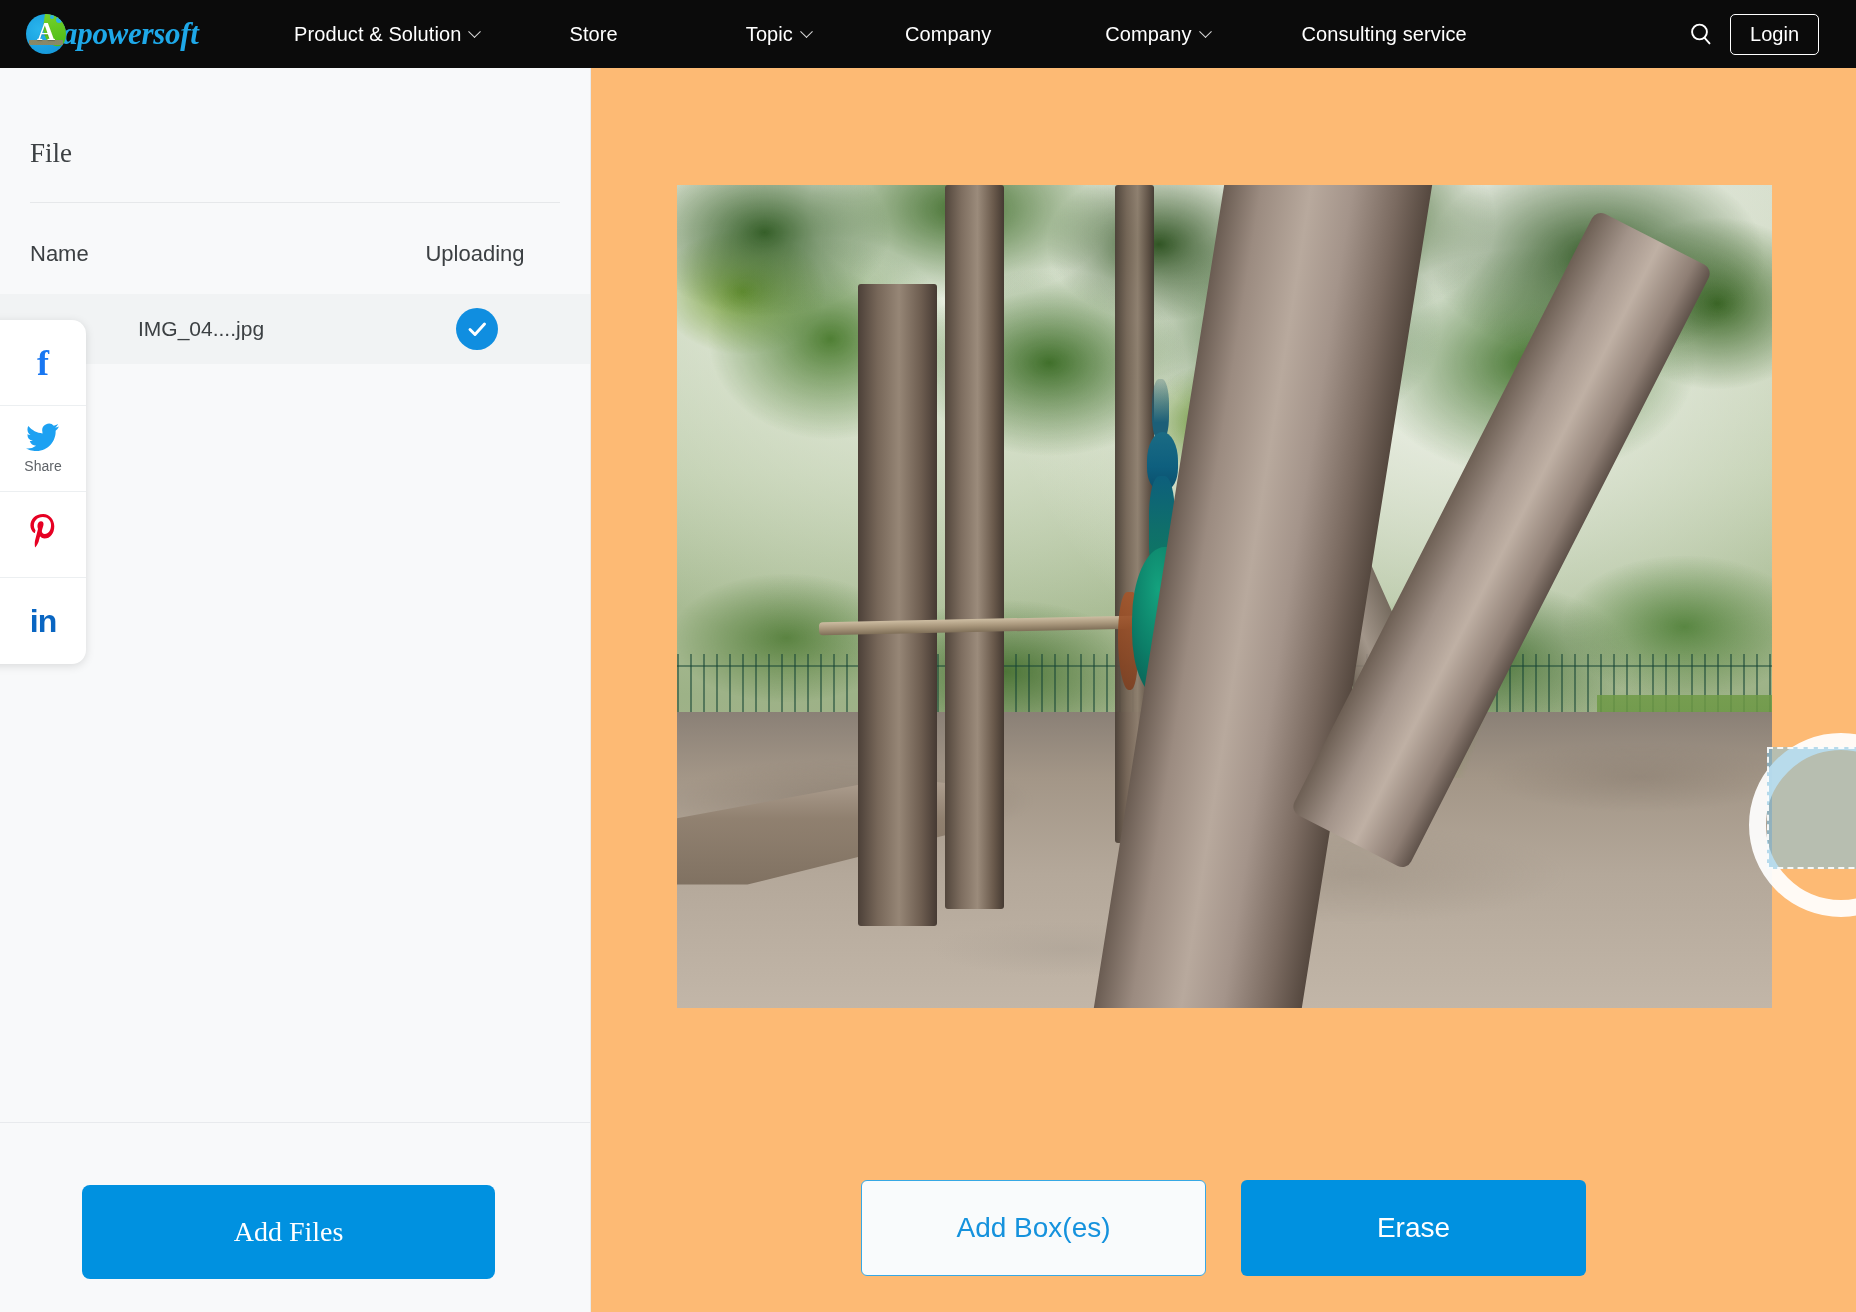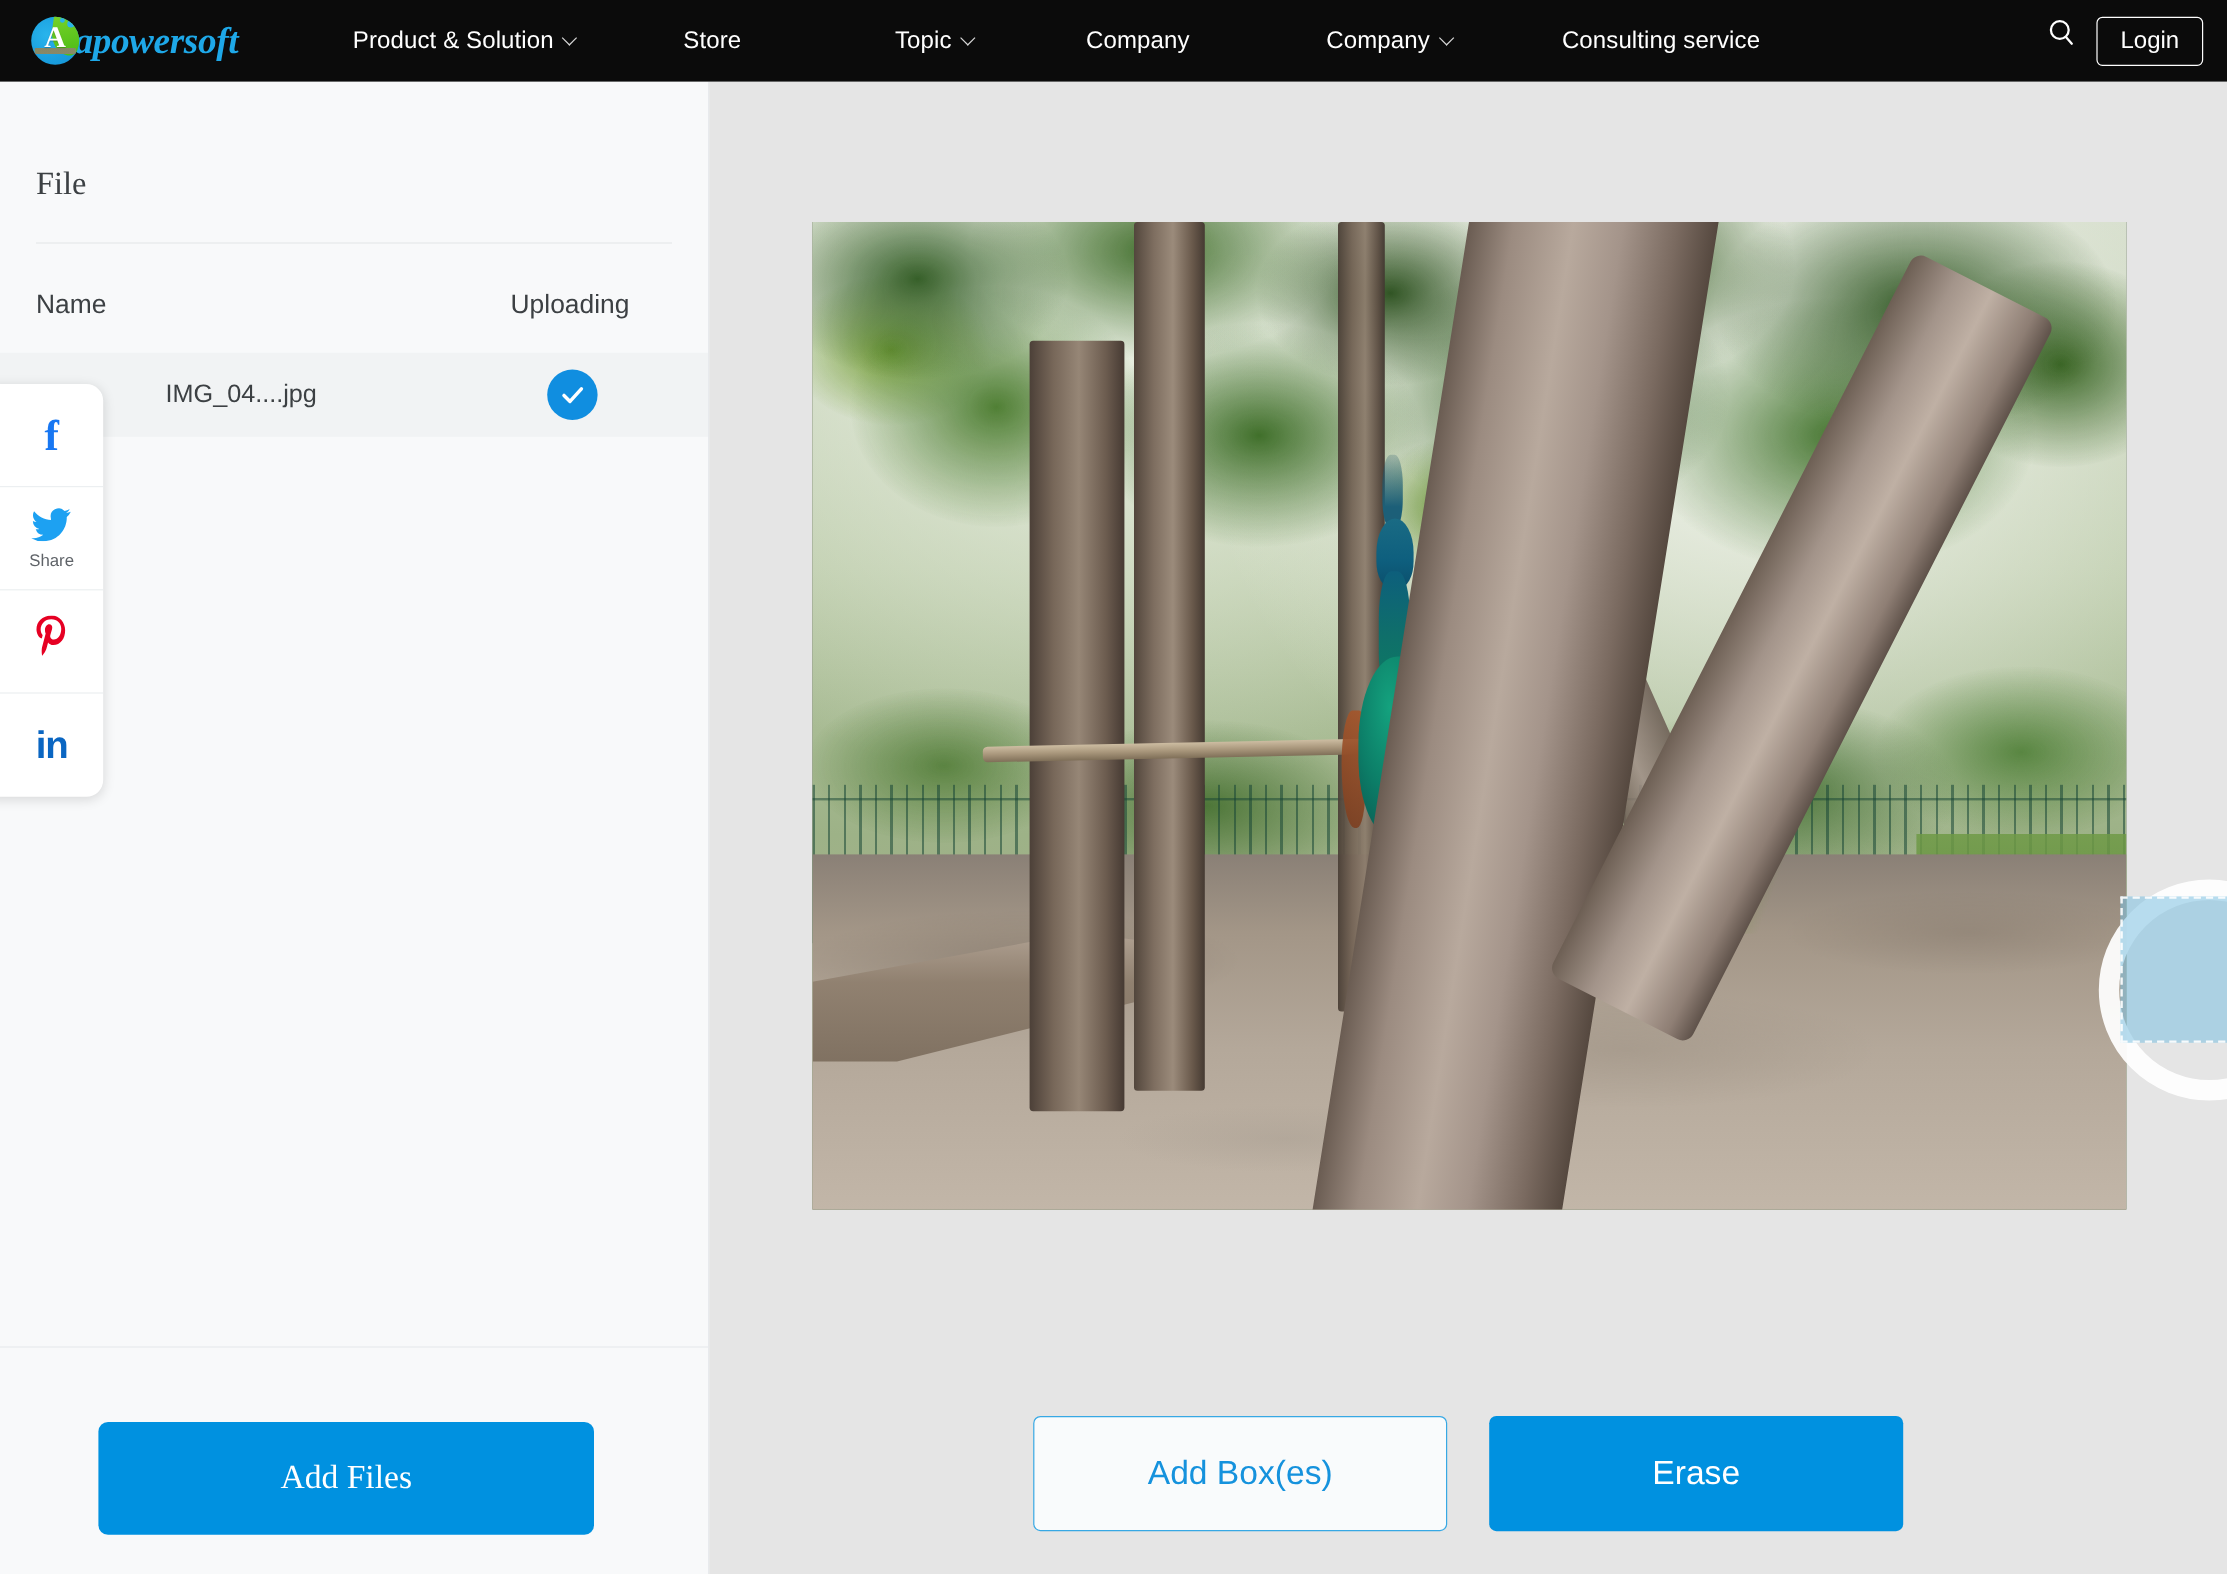--- a/index.html
+++ b/index.html
@@ -53,21 +53,21 @@
   .nav-item {
     color: #ffffff; font-size: 20px; letter-spacing: .1px;
     cursor: pointer; white-space: nowrap;
     display: flex; align-items: center; gap: 9px;
   }
   .nav-item .chev {
     display: inline-block; width: 9px; height: 9px;
     border-right: 1.8px solid #d8d8d8; border-bottom: 1.8px solid #d8d8d8;
     transform: rotate(45deg) translate(-2px,-2px);
   }
-  .nav-right { display: flex; align-items: flex-start; margin-right: 20px; gap: 16px; }
+  .nav-right { display: flex; align-items: center; margin-right: 37px; gap: 16px; }
   .search-btn { cursor: pointer; display: flex; align-items: center; }
   .login-btn {
     border: 1.5px solid #ffffff; border-radius: 5px;
     color: #ffffff; font-size: 20px;
     padding: 8px 19px; cursor: pointer; background: transparent;
   }
 
   
   .left-panel {
     position: absolute; top: 68px; left: 0;
@@ -144,21 +144,21 @@
   }
   .li-glyph {
     font-family: "Liberation Sans", sans-serif; font-weight: bold;
     font-size: 32px; color: #0a66c2; line-height: 32px; letter-spacing: -1px;
   }
 
   
   .workspace {
     position: absolute; top: 68px; left: 591px;
     width: 1265px; height: 1244px;
-    background: #e5e5e5;
+    background: #fdba74;
   }
   .photo-frame {
     position: absolute; left: 86px; top: 117px;
     width: 1095px; height: 823px;
     overflow: hidden; background: #6a7a5a;
   }
 
   
   .sky {
     position: absolute; inset: 0;

